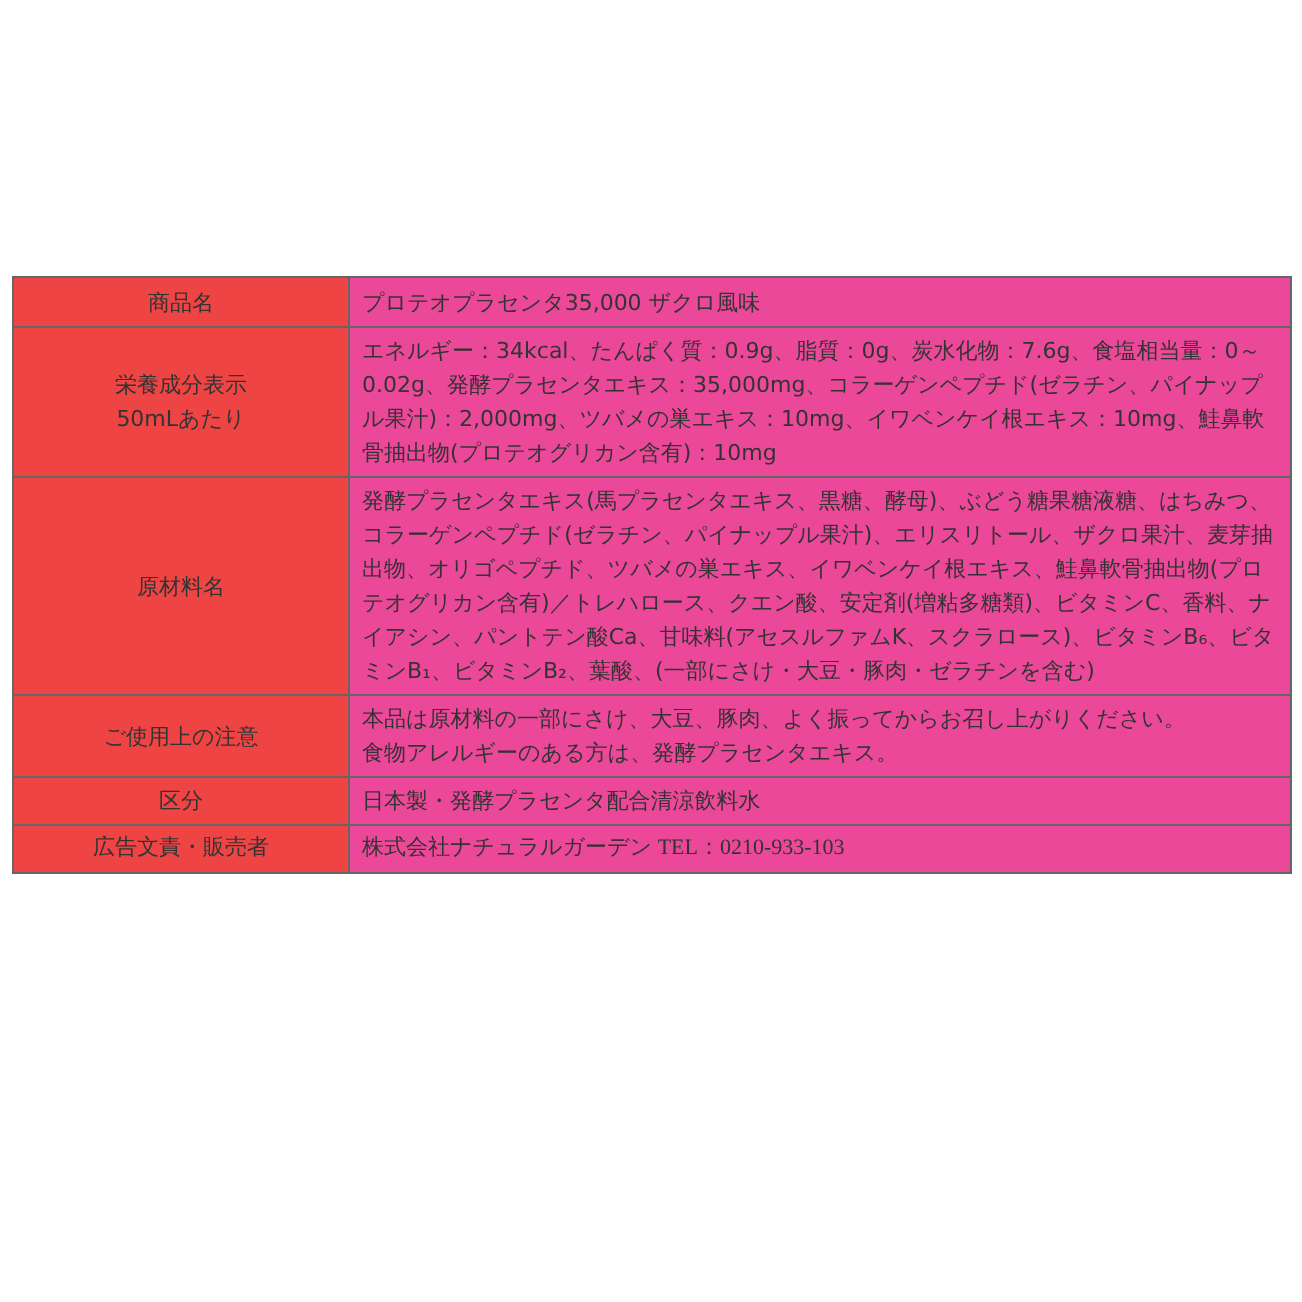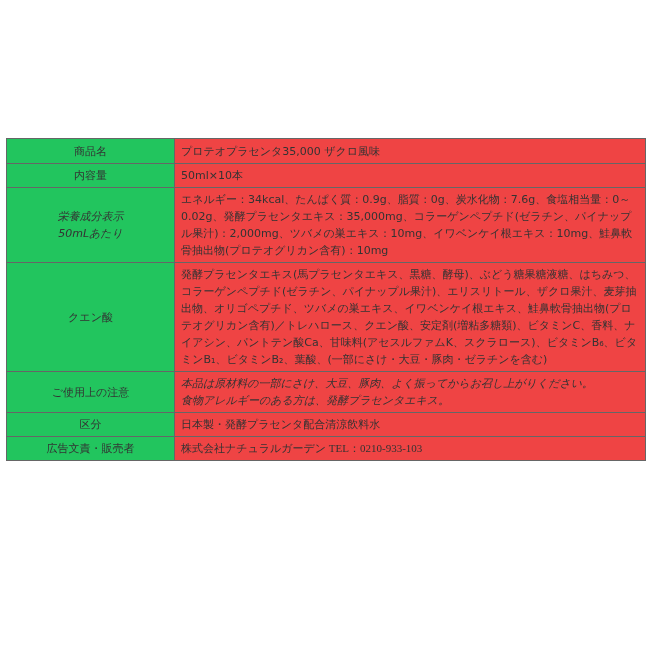--- a/index.html
+++ b/index.html
@@ -5,57 +5,53 @@
   html, body { margin: 0; padding: 0; background: #ffffff; }
   body { width: 651px; height: 651px; position: relative; overflow: hidden;
          font-family: "DejaVu Sans", "Liberation Sans", sans-serif; color: #333333; }
   table.spec {
     position: absolute; left: 6px; top: 138px; width: 640px;
     border-collapse: collapse; table-layout: fixed;
     font-size: 11px; line-height: 17px;
   }
   table.spec td { border: 1px solid #666666; vertical-align: middle; }
   table.spec td.label {
-    width: 159px; background: #22c55e; text-align: center; padding: 3px 4px;
+    width: 159px; background: #ef4444; text-align: center; padding: 3px 4px;
   }
   table.spec td.value {
-    background: #ef4444; padding: 3px 6px; text-align: left; word-break: break-all;
+    background: #ec4899; padding: 3px 6px; text-align: left; word-break: break-all;
   }
   .r1 { height: 25px; }
   .r2 { height: 24px; }
   .r3 { height: 69px; }
   .r4 { height: 102px; }
   .r5 { height: 47px; }
   .r6 { height: 35px; }
   .r7 { height: 24px; }
   .r8 { height: 24px; font-family: Liberation Serif, serif; }
-  .line { display: block; font-style: italic; }
+  .line { display: block; }
 </style>
 </head>
 <body>
 
 <table class="spec">
   <tbody>
     <tr class="r1">
       <td class="label">商品名</td>
       <td class="value">プロテオプラセンタ35,000 ザクロ風味</td>
     </tr>
-    <tr class="r2">
-      <td class="label">内容量</td>
-      <td class="value">50ml×10本</td>
-    </tr>
     <tr class="r3">
       <td class="label">
         <span class="line">栄養成分表示</span>
         <span class="line">50mLあたり</span>
       </td>
       <td class="value">エネルギー：34kcal、たんぱく質：0.9g、脂質：0g、炭水化物：7.6g、食塩相当量：0～0.02g、発酵プラセンタエキス：35,000mg、コラーゲンペプチド(ゼラチン、パイナップル果汁)：2,000mg、ツバメの巣エキス：10mg、イワベンケイ根エキス：10mg、鮭鼻軟骨抽出物(プロテオグリカン含有)：10mg</td>
     </tr>
     <tr class="r4">
-      <td class="label">クエン酸</td>
+      <td class="label">原材料名</td>
       <td class="value">発酵プラセンタエキス(馬プラセンタエキス、黒糖、酵母)、ぶどう糖果糖液糖、はちみつ、コラーゲンペプチド(ゼラチン、パイナップル果汁)、エリスリトール、ザクロ果汁、麦芽抽出物、オリゴペプチド、ツバメの巣エキス、イワベンケイ根エキス、鮭鼻軟骨抽出物(プロテオグリカン含有)／トレハロース、クエン酸、安定剤(増粘多糖類)、ビタミンC、香料、ナイアシン、パントテン酸Ca、甘味料(アセスルファムK、スクラロース)、ビタミンB₆、ビタミンB₁、ビタミンB₂、葉酸、(一部にさけ・大豆・豚肉・ゼラチンを含む)</td>
     </tr>
     <tr class="r6">
       <td class="label">ご使用上の注意</td>
       <td class="value">
         <span class="line">本品は原材料の一部にさけ、大豆、豚肉、よく振ってからお召し上がりください。</span>
         <span class="line">食物アレルギーのある方は、発酵プラセンタエキス。</span>
       </td>
     </tr>
     <tr class="r7">

